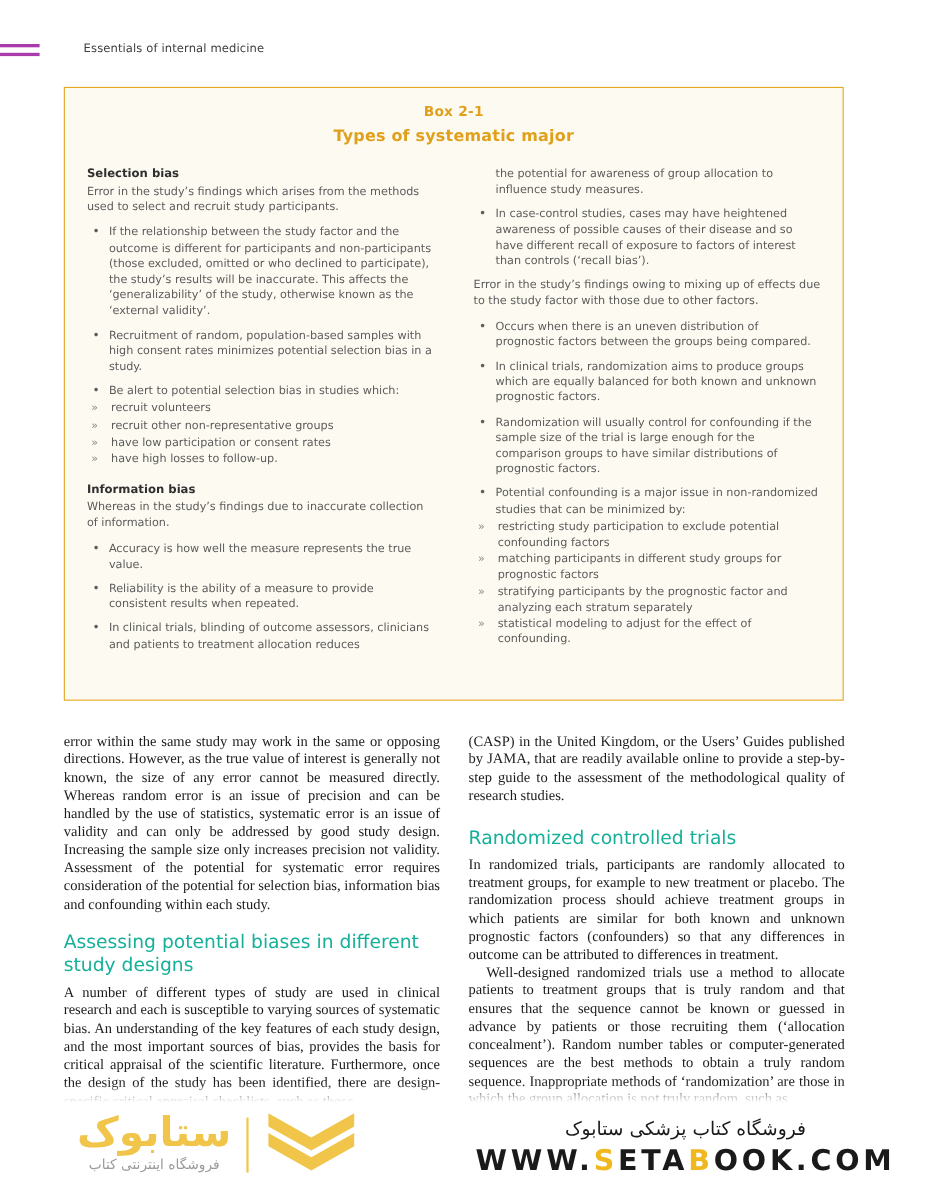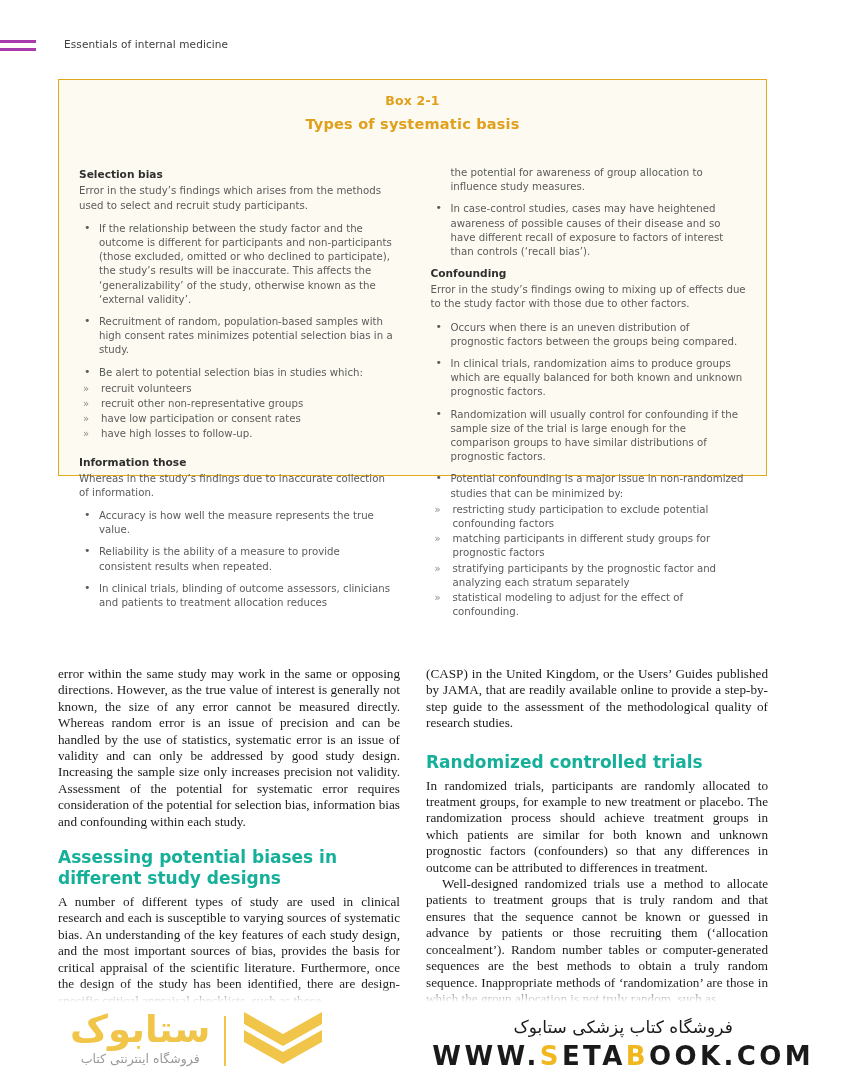--- a/index.html
+++ b/index.html
@@ -25,35 +25,35 @@
     position: absolute;
     left: 0px;
     top: 2px;
     width: 36px;
     height: 11px;
     border-top: 3px solid #a93bac;
     border-bottom: 3px solid #a93bac;
   }
   .head-title {
     position: absolute;
-    left: 64px;
+    left: 76px;
     top: 0px;
     font-family: "DejaVu Sans", sans-serif;
     font-size: 10.5px;
     color: #3d3d3d;
     letter-spacing: 0.1px;
   }
 
   
   .feature-box {
     position: absolute;
     left: 58px;
     top: 79px;
     width: 709px;
-    height: 397px;
+    height: 558px;
     background: #fdfaf1;
     border: 1.5px solid #e3a81e;
   }
   .box-title-num {
     text-align: center;
     font-family: "DejaVu Sans", sans-serif;
     font-size: 12.5px;
     font-weight: bold;
     color: #e0a01c;
     margin-top: 13px;
@@ -63,23 +63,22 @@
     text-align: center;
     font-family: "DejaVu Sans", sans-serif;
     font-size: 14.5px;
     font-weight: bold;
     color: #e0a01c;
     margin-top: 8px;
     letter-spacing: .2px;
   }
   .box-cols {
     display: flex;
-    margin-top: 34px;
+    margin-top: 20px;
     padding: 0 12px 0 12px;
-    align-items: center;
   }
   .box-col {
     width: 342px;
     padding: 0 8px;
   }
   .box-col.left { margin-right: 20px; }
 
   .bx-head {
     font-family: "DejaVu Sans", sans-serif;
     font-size: 10.6px;
@@ -157,21 +156,21 @@
     line-height: 16.4px;
     color: #1b1b1b;
     text-align: justify;
     margin: 0;
     hyphens: manual;
   }
   .p + .p { text-indent: 16px; }
   .h2 {
     font-family: "DejaVu Sans", sans-serif;
     font-size: 17px;
-    font-weight: bold;
+    font-weight: normal;
     color: #16b09a;
     line-height: 21px;
     margin: 17px 0 5px 0;
   }
   .h2.tight { margin-top: 20px; }
 
   
   .fade {
     position: absolute;
     left: 0;
@@ -253,60 +252,59 @@
 <body>
 
 <div class="running-head">
   <div class="head-rule"></div>
   <div class="head-title">Essentials of internal medicine</div>
 </div>
 
 <div class="feature-box">
 
   <div class="box-title-num">Box 2-1</div>
-  <div class="box-title-main">Types of systematic basis</div>
+  <div class="box-title-main">Types of systematic major</div>
 
   <div class="box-cols">
 
     <div class="box-col left">
 
       <div class="bx-head">Selection bias</div>
       <p class="bx-lead">Error in the study’s findings which arises from the methods used to select and recruit study participants.</p>
 
       <ul class="bx-ul">
         <li class="bx-li">If the relationship between the study factor and the outcome is different for participants and non-participants (those excluded, omitted or who declined to participate), the study’s results will be inaccurate. This affects the ‘generalizability’ of the study, otherwise known as the ‘external validity’.</li>
         <li class="bx-li">Recruitment of random, population-based samples with high consent rates minimizes potential selection bias in a study.</li>
         <li class="bx-li" style="margin-bottom:2px;">Be alert to potential selection bias in studies which:</li>
       </ul>
       <ul class="bx-sub">
         <li class="bx-sub-li">recruit volunteers</li>
         <li class="bx-sub-li">recruit other non-representative groups</li>
         <li class="bx-sub-li">have low participation or consent rates</li>
         <li class="bx-sub-li">have high losses to follow-up.</li>
       </ul>
 
-      <div class="bx-head spaced">Information those</div>
+      <div class="bx-head spaced">Information bias</div>
       <p class="bx-lead">Whereas in the study’s findings due to inaccurate collection of information.</p>
 
       <ul class="bx-ul">
         <li class="bx-li">Accuracy is how well the measure represents the true value.</li>
         <li class="bx-li">Reliability is the ability of a measure to provide consistent results when repeated.</li>
         <li class="bx-li">In clinical trials, blinding of outcome assessors, clinicians and patients to treatment allocation reduces</li>
       </ul>
     </div>
 
     <div class="box-col right">
 
       <p class="bx-cont">the potential for awareness of group allocation to influence study measures.</p>
 
       <ul class="bx-ul">
         <li class="bx-li">In case-control studies, cases may have heightened awareness of possible causes of their disease and so have different recall of exposure to factors of interest than controls (‘recall bias’).</li>
       </ul>
 
-      <div class="bx-head" style="margin-top:6px;">Confounding</div>
       <p class="bx-lead">Error in the study’s findings owing to mixing up of effects due to the study factor with those due to other factors.</p>
 
       <ul class="bx-ul">
         <li class="bx-li">Occurs when there is an uneven distribution of prognostic factors between the groups being compared.</li>
         <li class="bx-li">In clinical trials, randomization aims to produce groups which are equally balanced for both known and unknown prognostic factors.</li>
         <li class="bx-li">Randomization will usually control for confounding if the sample size of the trial is large enough for the comparison groups to have similar distributions of prognostic factors.</li>
         <li class="bx-li" style="margin-bottom:2px;">Potential confounding is a major issue in non-randomized studies that can be minimized by:</li>
       </ul>
       <ul class="bx-sub">
         <li class="bx-sub-li">restricting study participation to exclude potential confounding factors</li>

